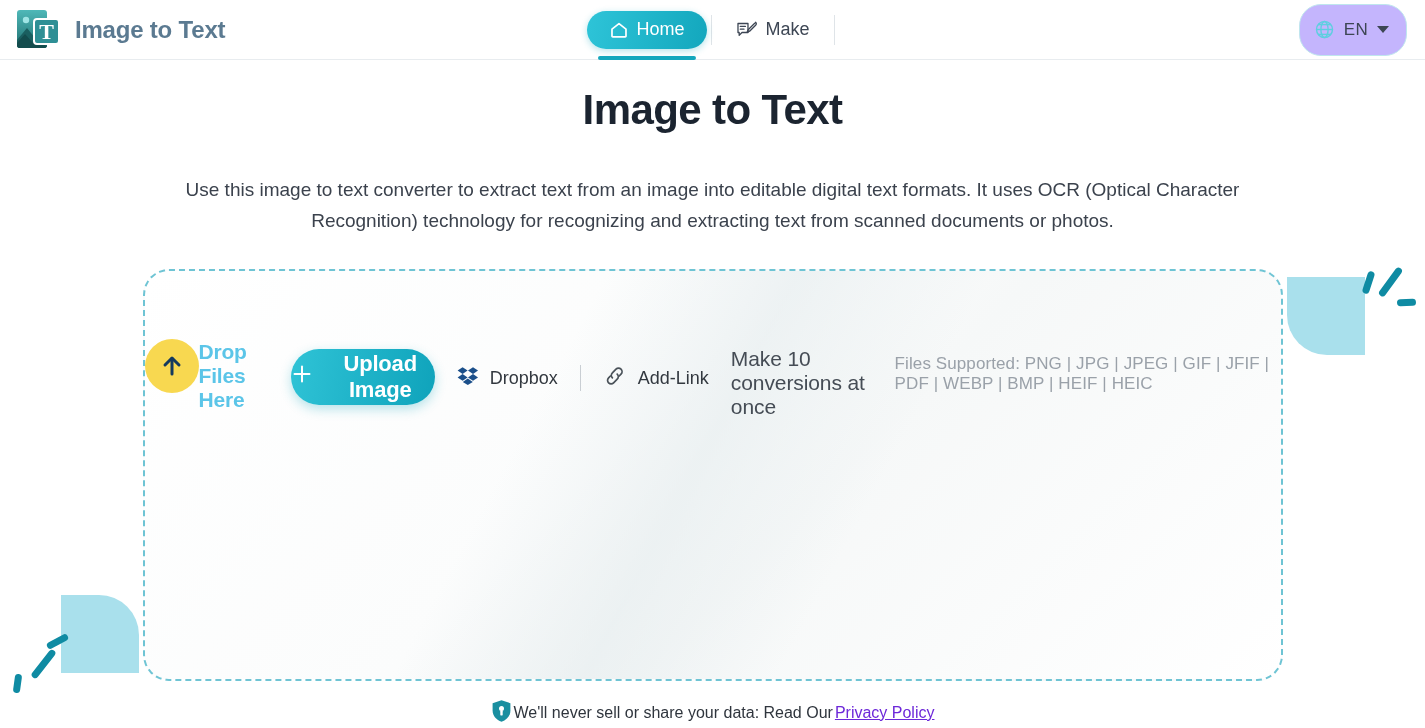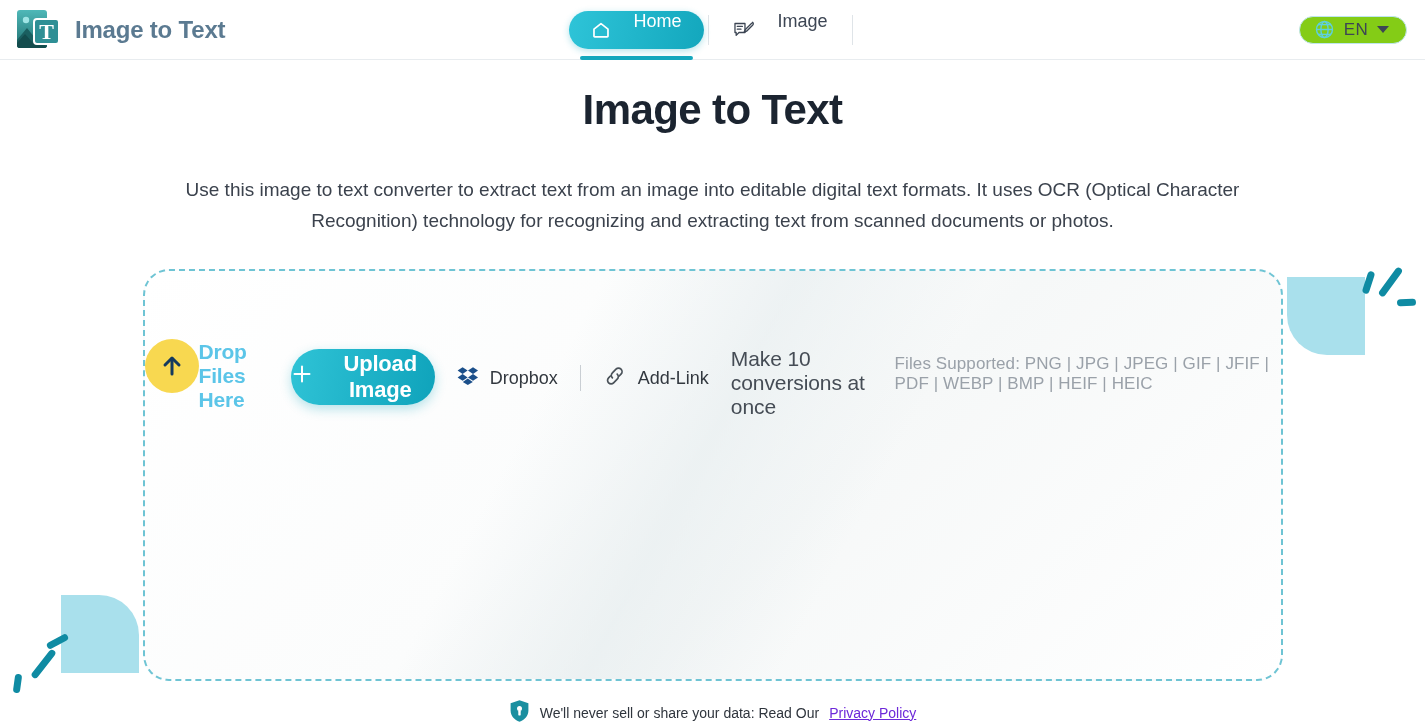--- a/index.html
+++ b/index.html
@@ -54,21 +54,22 @@
     position: absolute;
     left: 50%;
     transform: translateX(-50%);
     display: flex;
     align-items: center;
     height: 100%;
   }
 
   .nav-item {
     display: flex;
-    gap: 23px;
+    align-items: center;
+    gap: 8px;
     font-size: 18px;
     color: #3d4654;
     padding: 0 20px;
     height: 38px;
     cursor: pointer;
     white-space: nowrap;
   }
 
   .nav-item.active {
     position: relative;
@@ -99,24 +100,24 @@
 
   .nav-icon { display: flex; align-items: center; flex: none; }
 
   .lang {
     margin-left: auto;
     display: flex;
     align-items: center;
     gap: 9px;
     border: 1.5px solid #bfe6ee;
     border-radius: 22px;
-    height: 28px;
+    height: 52px;
     padding: 0 17px 0 14px;
     cursor: pointer;
-    background: #84cc16;
+    background: #c4b5fd;
   }
 
   .lang-label {
     font-size: 17px;
     color: #3d4654;
     letter-spacing: 0.3px;
   }
 
   .caret {
     width: 0; height: 0;
@@ -287,22 +288,22 @@
     color: #9aa1a9;
     letter-spacing: 0.1px;
   }
 
   
   .privacy {
     margin-top: 18px;
     display: flex;
     align-items: center;
     justify-content: center;
-    gap: 10px;
-    font-size: 14px;
+    gap: 2px;
+    font-size: 16px;
     color: #2f353d;
   }
 
   .privacy-link {
     color: #6d28d9;
     text-decoration: underline;
     cursor: pointer;
   }
 </style>
 </head>
@@ -345,21 +346,21 @@
 
     <div class="nav-item">
       <span class="nav-icon">
         <svg width="22" height="20" viewBox="0 0 22 20" fill="none" stroke="#3d4654" stroke-width="1.3" stroke-linejoin="round" stroke-linecap="round">
           <path d="M2 3.5 L12 3.5 L12 12.5 L6 12.5 L3.2 15.4 L3.2 12.5 L2 12.5 Z"></path>
           <line x1="4.3" y1="6.4" x2="9.4" y2="6.4"></line>
           <line x1="4.3" y1="9.2" x2="8" y2="9.2"></line>
           <path d="M19.6 2.3 C20.6 3.3 20.6 4.2 19.6 5.2 L13.6 11.2 L11 12.4 L12.2 9.8 L18.2 3.8 C19 3 19 3 19.6 2.3 Z"></path>
         </svg>
       </span>
-      <span>Image</span>
+      <span>Make</span>
     </div>
 
     <div class="nav-divider"></div>
 
 
   </div>
 
   <div class="lang">
     <span class="nav-icon">
       <svg width="21" height="21" viewBox="0 0 21 21" fill="none" stroke="#5ecfe0" stroke-width="1.4">

